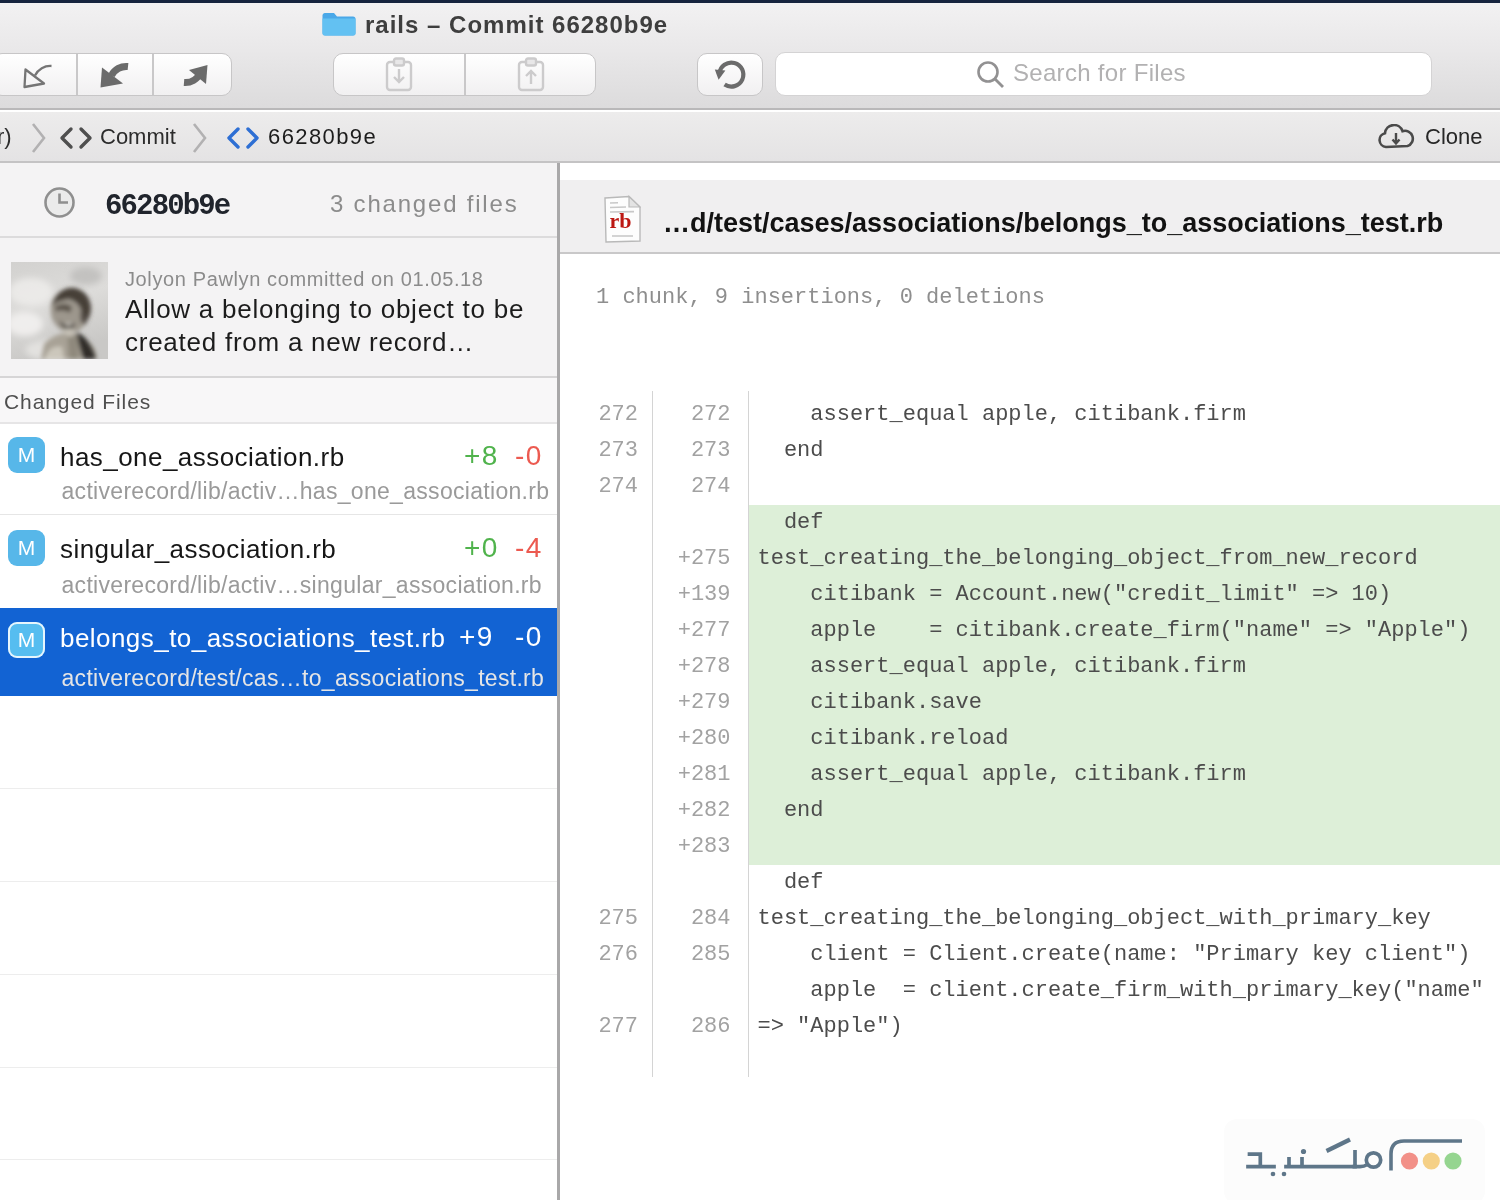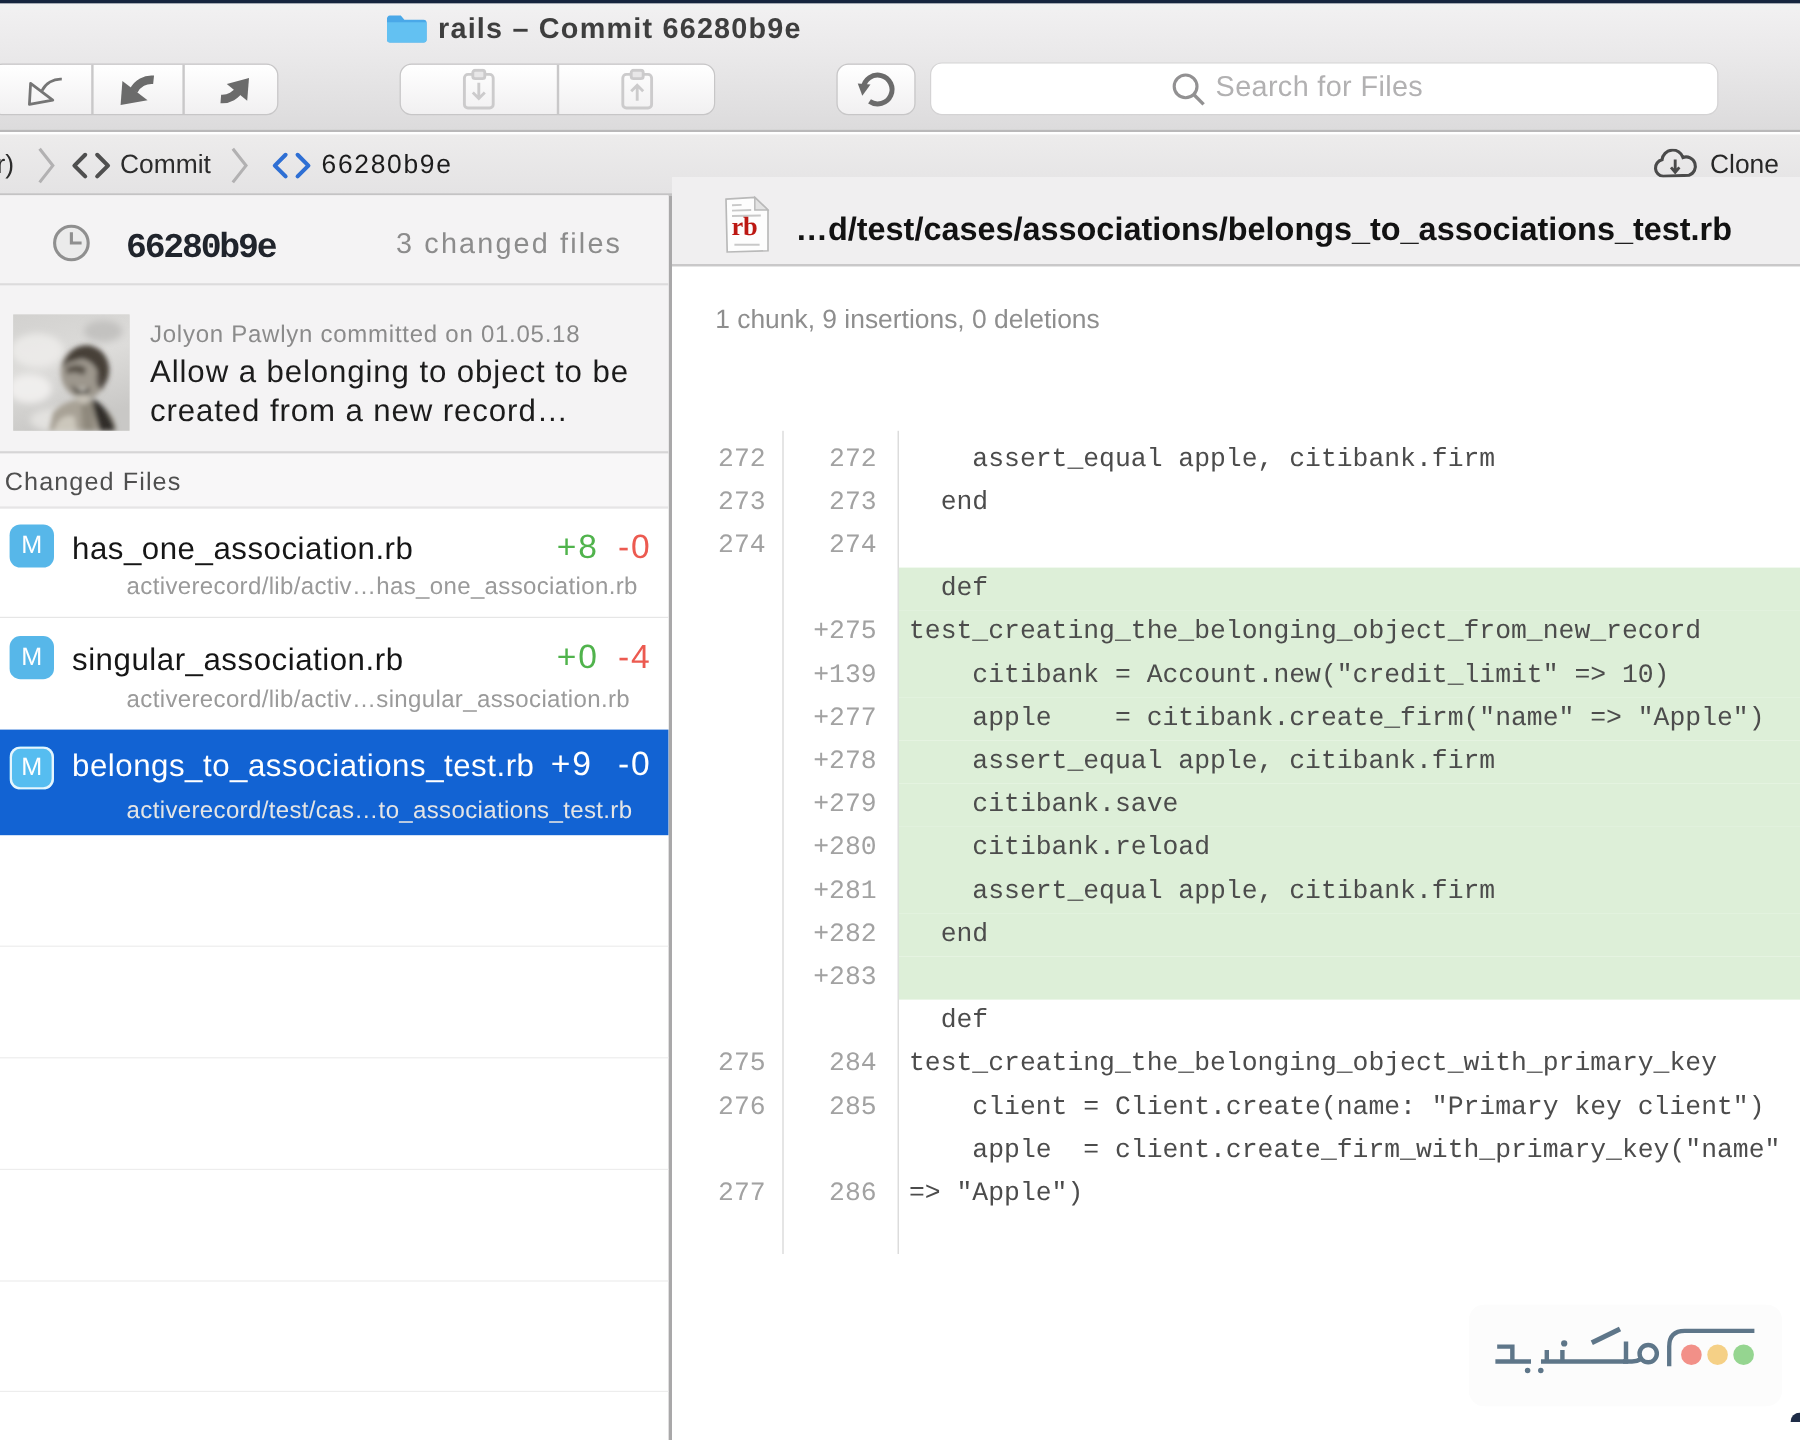--- a/index.html
+++ b/index.html
@@ -22,51 +22,51 @@
   #search { left:775px; top:52px; width:657px; height:44px; background:#fff;
     border:1.5px solid #d4d3d4; border-radius:10px; color:#b4b4b4;
     font-size:24px; line-height:42px; }
   
   #crumbbar2 { left:0; top:112px; width:1500px; height:51px;
     background:linear-gradient(#edecec,#e4e3e4); border-bottom:2px solid #c4c3c4; }
   .crumbtxt { top:124px; font-size:22px; color:#2c2c2c; }
   
   #sidebar { left:0; top:163px; width:557px; height:1037px; background:#fff; }
   #sbdivider { left:557px; top:163px; width:2.5px; height:1037px; background:#a9a8a9; }
-  #rpanel { left:560px; top:148px; width:940px; height:833px; background:#fff; }
+  #rpanel { left:560px; top:180px; width:940px; height:833px; background:#fff; }
   
   #sb-head { left:0; top:0; width:557px; height:75px; background:#f4f3f4;
     border-bottom:2px solid #dcdbdc; }
   #sb-commit { left:0; top:75px; width:557px; height:140px; background:#f4f3f4;
     border-bottom:2px solid #d6d5d6; }
   #sb-chfiles { left:0; top:215px; width:557px; height:45.5px; background:#f8f7f8;
     border-bottom:2px solid #e6e5e6; font-size:21px; color:#4f4f4f; letter-spacing:0.9px; }
   .frow { left:0; width:557px; background:#fff; }
   .frow.sel { background:#1263d3; }
   .badge { left:8px; width:37px; height:36px; border-radius:9px; background:#57b7e9;
     color:#fff; font-size:21px; text-align:center; line-height:36px; }
   .badge.sel { background:#56bdf0; box-shadow:inset 0 0 0 2px rgba(255,255,255,.85); }
   .ftitle { left:60px; font-size:26px; color:#161616; letter-spacing:0.45px; }
-  .fsub { left:61.5px; font-size:20px; color:#9a9a9a; letter-spacing:0.3px;margin-left:44px; }
+  .fsub { left:61.5px; font-size:23px; color:#9a9a9a; letter-spacing:0.3px; }
   .sel .ftitle, .sel .plus, .sel .minus { color:#fff; }
   .sel .fsub { color:#e5e5e5; }
   .plus { color:#50b34c; font-size:28px; letter-spacing:1.5px; }
   .minus { color:#ec5a50; font-size:28px; letter-spacing:1.5px; }
   .erow { left:0; width:557px; border-bottom:1.5px solid #ededed; }
   #sha-title { left:105px; top:26.5px; font-family:"Liberation Mono",monospace;
     font-size:29px; font-weight:bold; color:#20242c; letter-spacing:-1.85px; }
   #nfiles { left:330px; top:27px; font-size:24px; color:#8c8c8c; letter-spacing:1.8px; }
   #avatar { left:11px; top:24px; width:97px; height:97px; background:#d8d7d5; }
   #cmeta { left:125px; top:30px; font-size:20px; color:#8b8b8b; letter-spacing:0.62px; }
   #cmsg { left:125px; top:55px; font-size:26px; color:#1c1c1c; line-height:33px; letter-spacing:0.75px; }
   
   #fhead { left:0; top:0; width:940px; height:74px; background:#f0eff0;
     border-bottom:2px solid #c9c8c9; }
   #fname { left:103px; top:28px; font-size:27px; font-weight:bold; color:#121212; }
-  #chunkline { left:36px; top:105px; font-family:Liberation Sans, sans-serif;
+  #chunkline { left:36px; top:105px; font-family:Liberation Mono, monospace;
     font-size:22px; color:#8e8e8e; }
   #hunkband { left:0; top:148px; width:940px; height:60px; background:#f4f4f4;
     border-top:2px solid #cbcacb; border-bottom:1.5px solid #e4e4e4; }
   #hunktext { left:34.5px; top:23px; font-family:"Liberation Mono",monospace;
     font-size:22px; color:#757575; }
   
   #gut1 { left:0; top:211px; width:93px; height:686px; border-right:1.5px solid #d4d4d4; }
   #gut2 { left:93px; top:211px; width:95.5px; height:686px; border-right:1.5px solid #d4d4d4; }
   #codecol { left:188.5px; top:211px; width:751.5px; height:686px; }
   .drow { display:block; height:36px; line-height:36px; white-space:pre;

